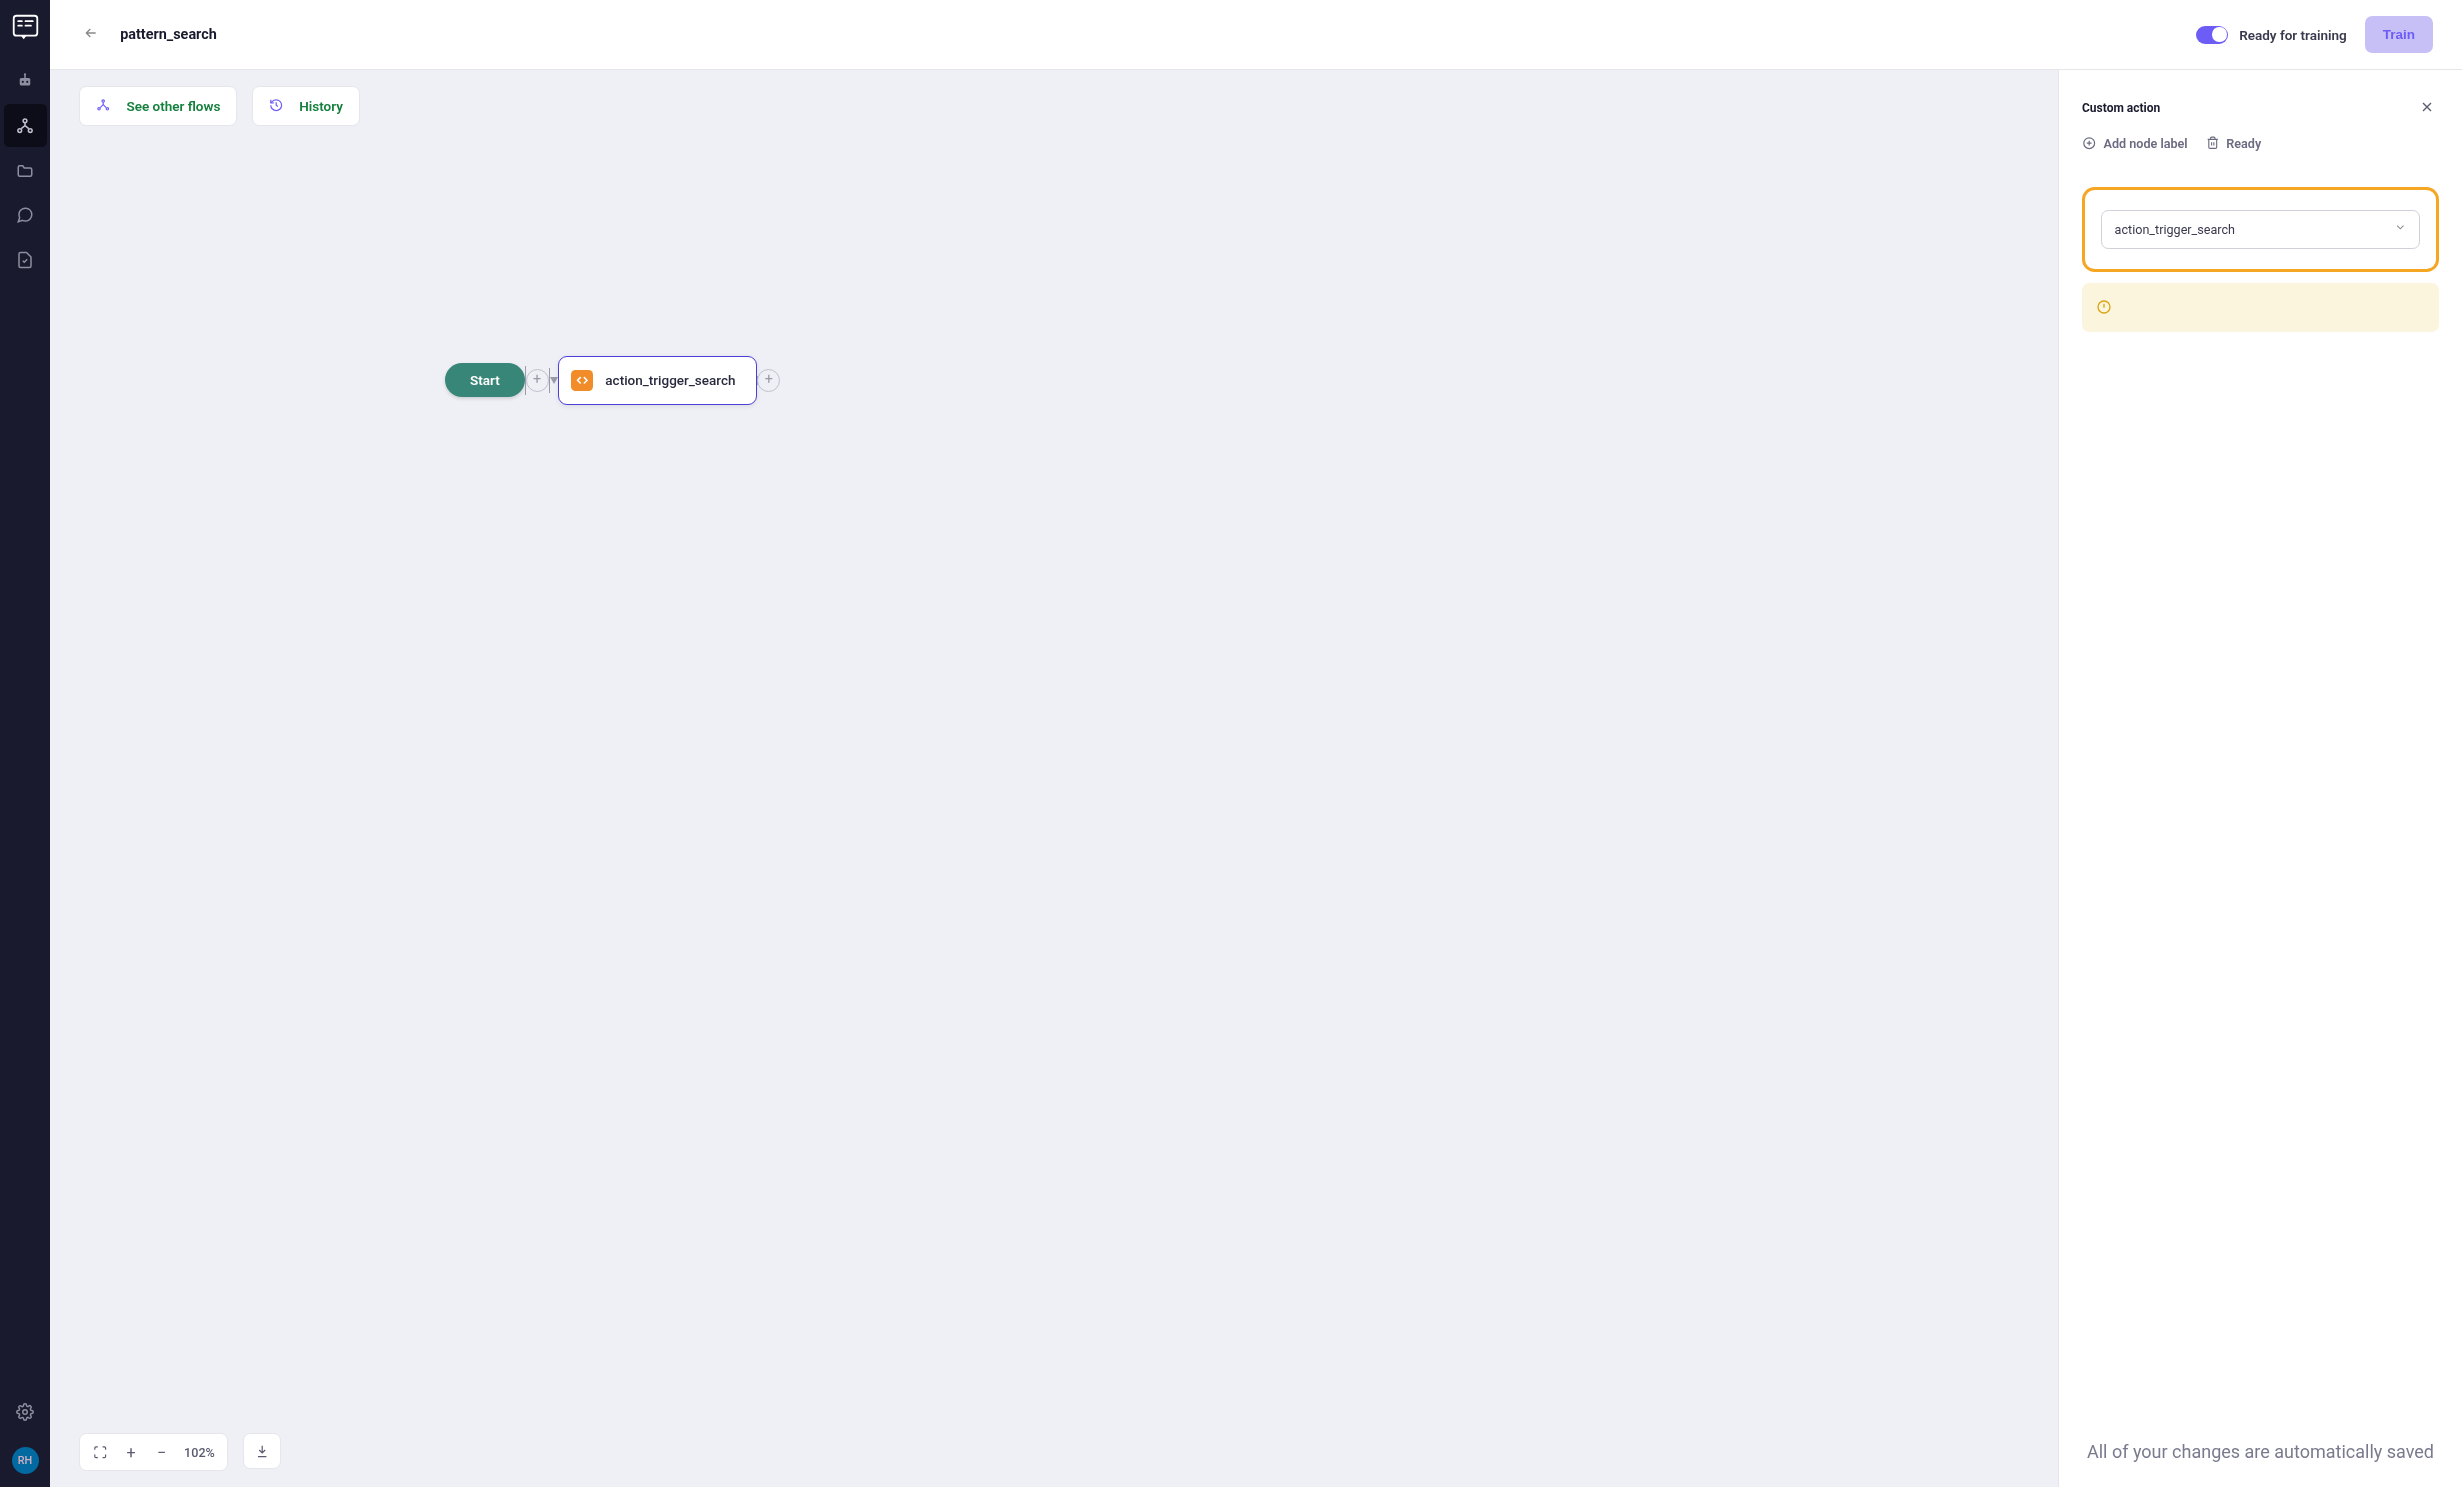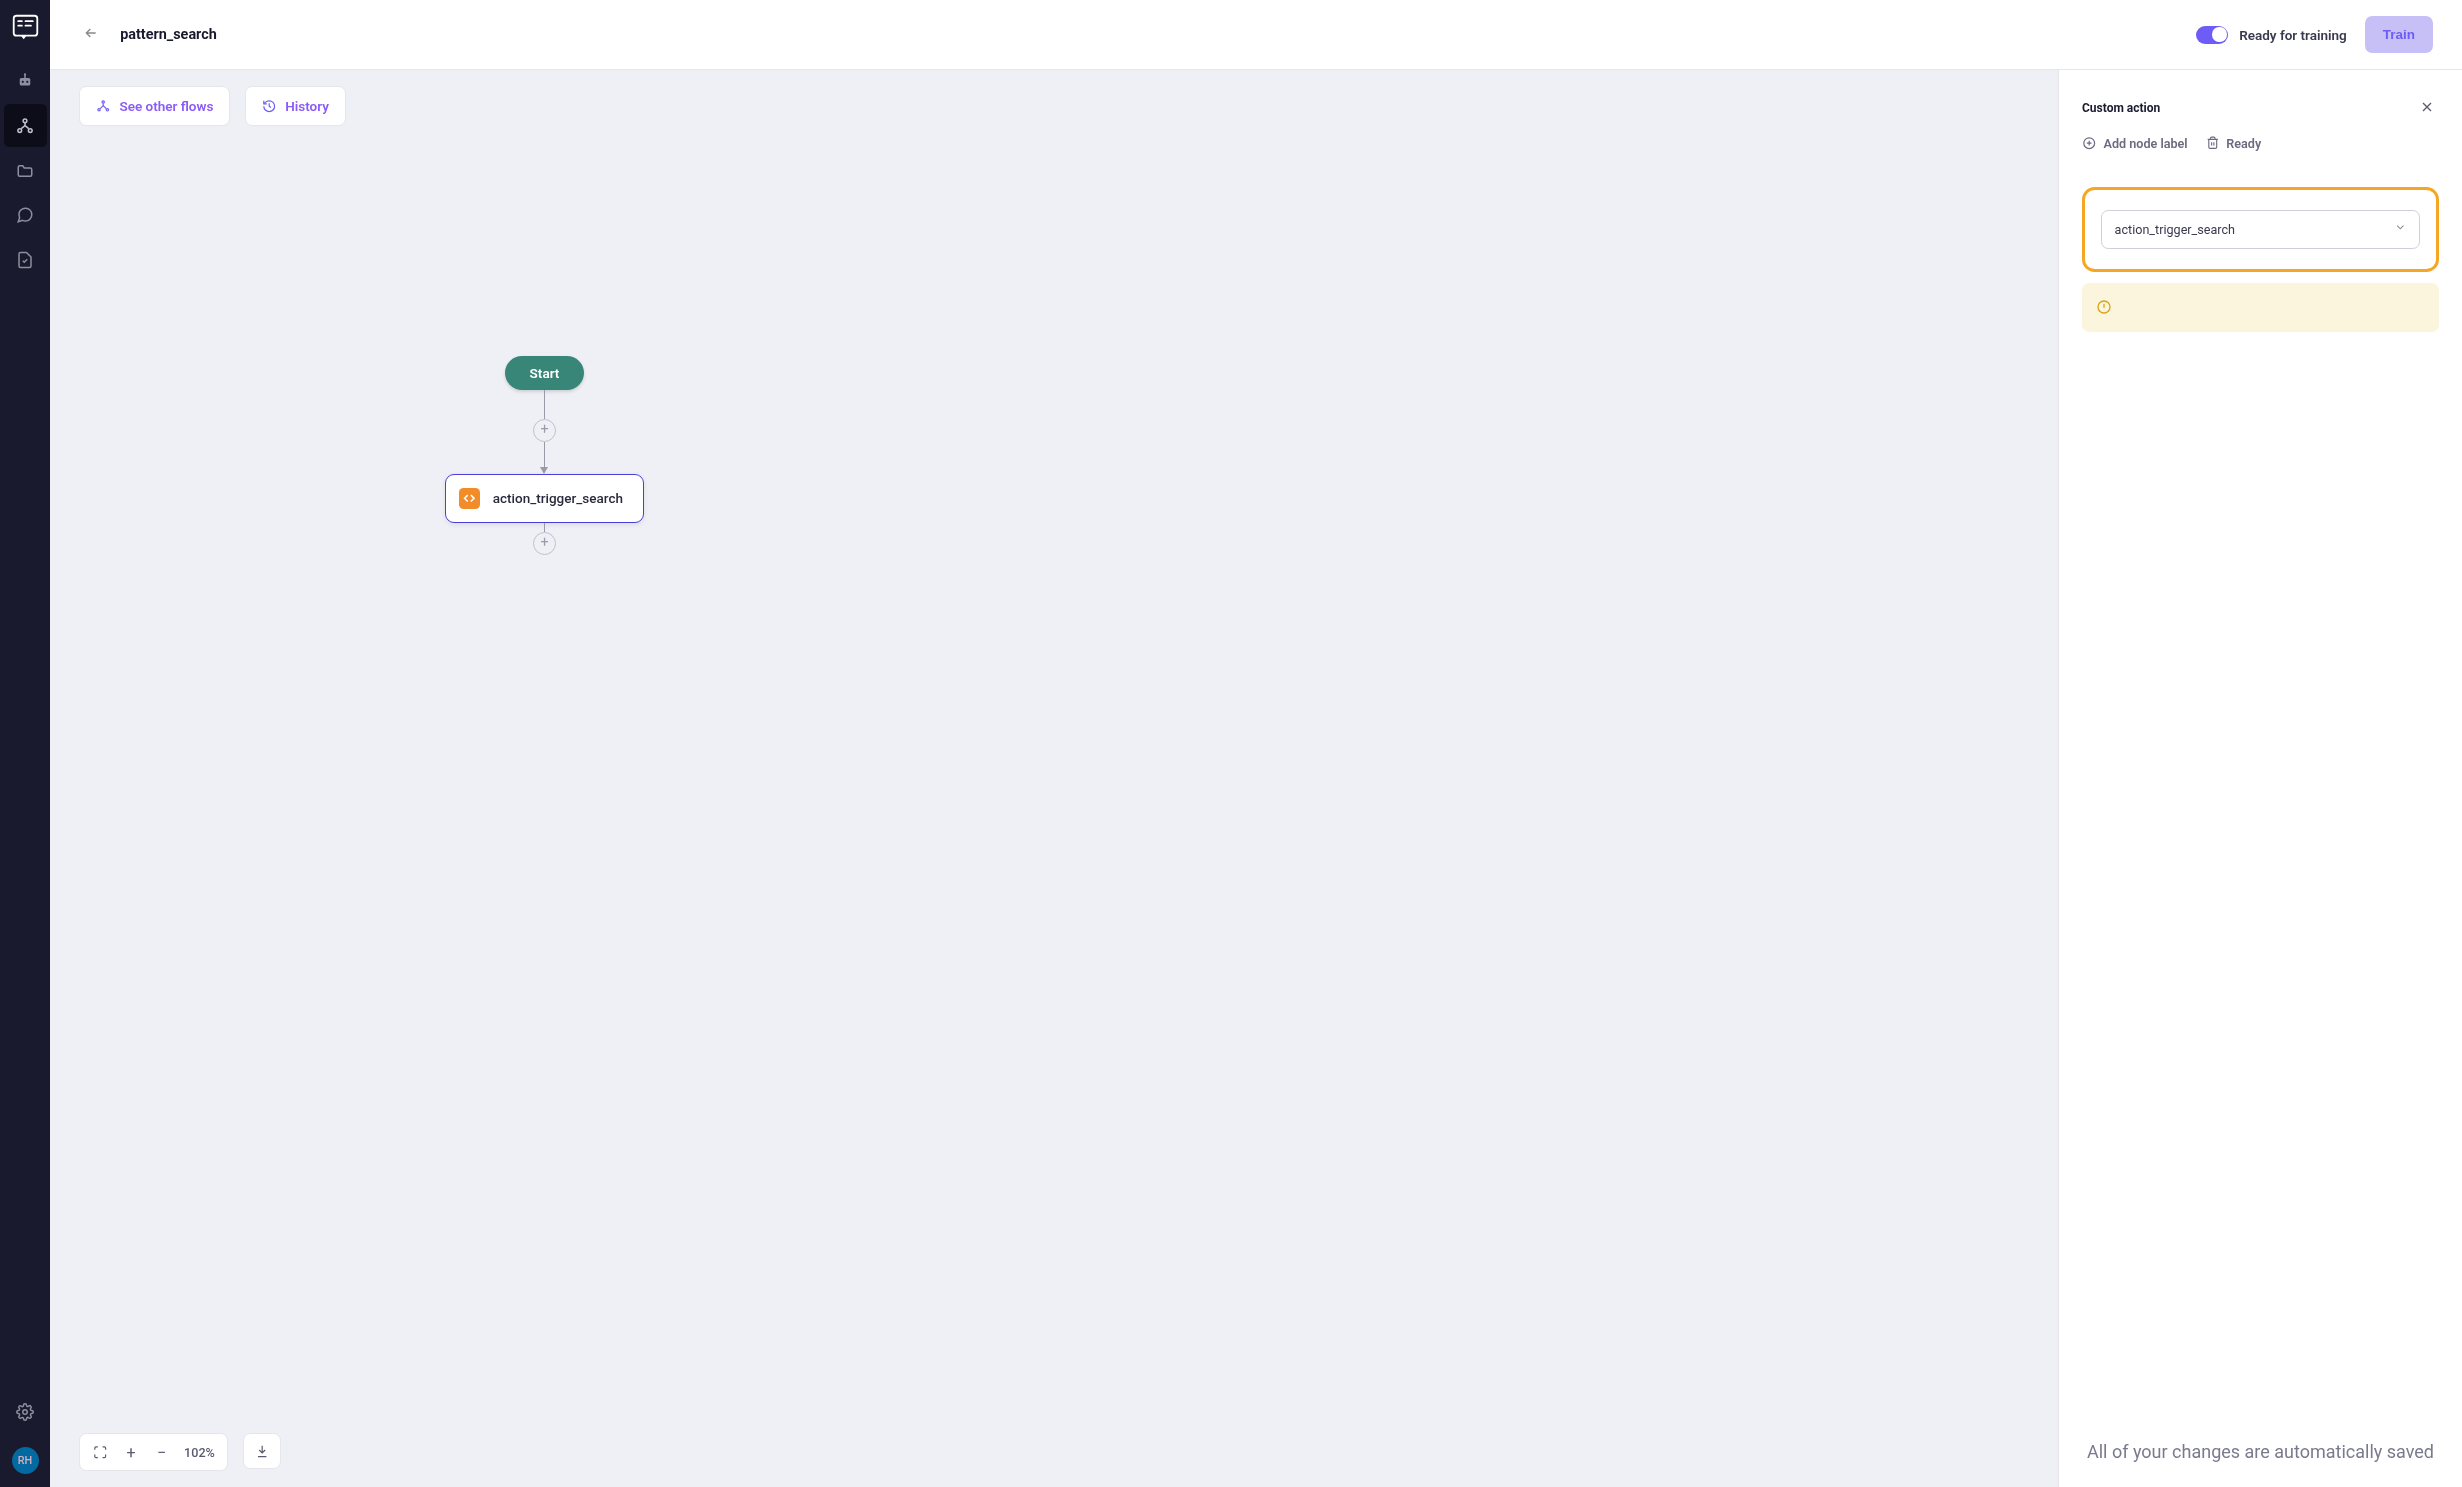--- a/index.html
+++ b/index.html
@@ -28,31 +28,31 @@
 .toggle-knob { position: absolute; right: 1.8px; top: 1.8px; width: 14.4px; height: 14.4px; background: #fff; border-radius: 50%; }
 .toggle-label { font-size: 13.5px; font-weight: 600; color: #3a3a4e; }
 .train-btn { background: #c7c0f7; color: #6d5df6; border: none; border-radius: 7.2px; padding: 10.8px 18px; font-size: 13.5px; font-weight: 600; cursor: pointer; }
 
 
 .content { flex: 1; display: flex; min-height: 0; }
 
 
 .canvas { flex: 1; background: #eef0f5; position: relative; overflow: hidden; }
 .canvas-toolbar-tl { position: absolute; top: 16px; left: 29px; display: flex; gap: 14.4px; }
-.pill-btn { background: #fff; border: 0.9px solid #e5e5ea; border-radius: 7.2px; padding: 10.8px 16px; display: flex; align-items: flex-end; gap: 9px; font-size: 13.5px; font-weight: 600; color: #8b5cf6; cursor: pointer; }
+.pill-btn { background: #fff; border: 0.9px solid #e5e5ea; border-radius: 7.2px; padding: 10.8px 16px; display: flex; align-items: flex-start; gap: 16px; font-size: 13.5px; font-weight: 600; color: #15803d; cursor: pointer; }
 .pill-btn svg { color: #6d5df6; }
 
 .canvas-toolbar-bl { position: absolute; bottom: 16px; left: 29px; display: flex; gap: 14.4px; }
 .zoom-group { background: #fff; border: 0.9px solid #e5e5ea; border-radius: 7.2px; display: flex; align-items: center; padding: 0 5.4px; }
 .zoom-btn { width: 30.5px; height: 36px; display: flex; align-items: center; justify-content: center; color: #5a5a70; cursor: pointer; font-size: 16px; }
 .zoom-val { padding: 0 7.2px; font-size: 12.6px; color: #5a5a70; font-weight: 500; }
 .download-btn { background: #fff; border: 0.9px solid #e5e5ea; border-radius: 7.2px; width: 38px; height: 36px; display: flex; align-items: center; justify-content: center; color: #5a5a70; cursor: pointer; }
 
 
-.flow { position: absolute; left: 395px; top: 286px; display: flex; flex-direction: column; align-items: center; }
+.flow { position: absolute; left: 395px; top: 286px; display: flex; flex-direction: row; align-items: center; }
 .start-node { background: #388678; color: #fff; border-radius: 18px; padding: 9px 25px; font-size: 13.5px; font-weight: 600; box-shadow: 0 1.8px 3.6px rgba(0,0,0,0.15); }
 .edge-line { width: 0.9px; background: #9a9aa8; }
 .edge-arrow { width: 0; height: 0; border-left: 4.5px solid transparent; border-right: 4.5px solid transparent; border-top: 7.2px solid #9a9aa8; }
 .add-circle { width: 23px; height: 23px; border: 0.9px solid #c0c0cc; border-radius: 50%; background: transparent; display: flex; align-items: center; justify-content: center; color: #9a9aa8; font-size: 14.4px; line-height: 1; cursor: pointer; }
 .action-node { background: #fff; border: 1.8px solid #4a3fd9; border-radius: 9px; padding: 12.6px 20px 12.6px 12.6px; display: flex; align-items: center; gap: 12.6px; box-shadow: 0 1.8px 5.4px rgba(0,0,0,0.08); min-width: 171px; }
 .action-icon { width: 21.6px; height: 21.6px; background: #f28c28; border-radius: 4.5px; display: flex; align-items: center; justify-content: center; color: #fff; font-size: 10px; font-weight: 700; }
 .action-label { font-size: 13.5px; font-weight: 500; color: #2a2a3e; }
 
 
 .panel { width: 404px; border-left: 0.9px solid #e5e5ea; background: #fff; display: flex; flex-direction: column; padding: 25px 23px; }

